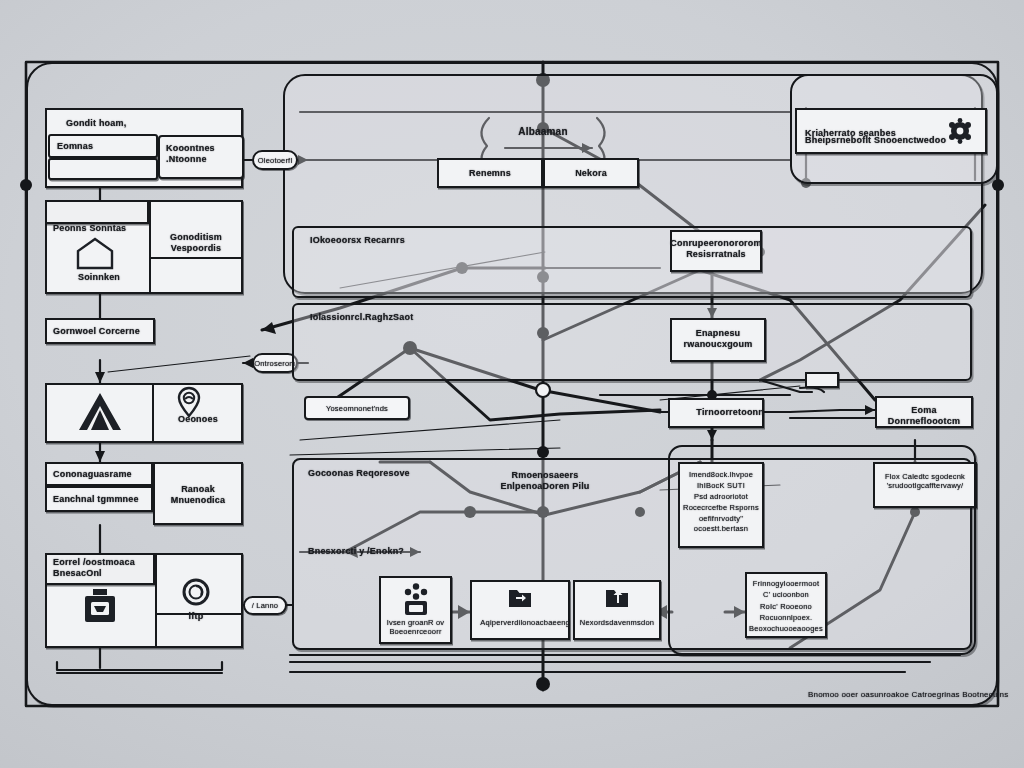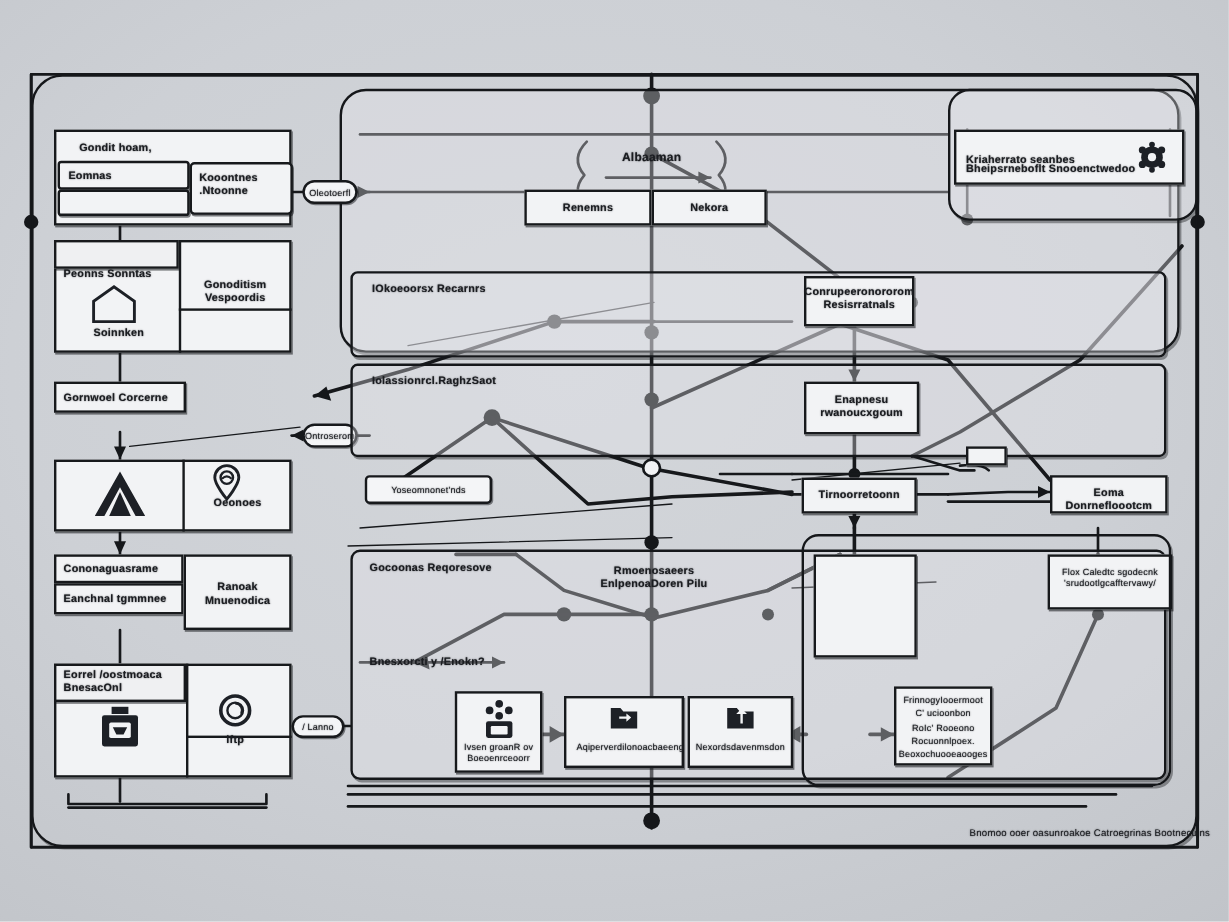--- a/index.html
+++ b/index.html
@@ -361,26 +361,32 @@
   <div class="txt c" style="left:670px;top:238px;width:92px;">Conrupeeronororom
 Resisrratnals</div>
 
   <div class="box" style="left:670px;top:318px;width:96px;height:44px;"></div>
   <div class="txt c" style="left:670px;top:328px;width:96px;">Enapnesu
 rwanoucxgoum</div>
 
   <div class="box" style="left:805px;top:372px;width:34px;height:16px;"></div>
 
   <div class="box" style="left:668px;top:398px;width:96px;height:30px;"></div>
-  <div class="txt c" style="left:668px;top:407px;width:96px;">Tirnoorretoonn</div>
+  <div class="txt c" style="left:668px;top:407px;width:96px;text-align:right;">Tirnoorretoonn</div>
 
   <div class="box" style="left:875px;top:396px;width:98px;height:32px;"></div>
   <div class="txt c" style="left:875px;top:405px;width:98px;">Eoma Donrnefloootcm</div>
 
   <div class="box" style="left:678px;top:462px;width:86px;height:86px;"></div>
+  <div class="txt c tiny" style="left:678px;top:470px;width:86px;line-height:1.45;">Imend8ock.lhvpoe
+IhIBocK SUTI
+Psd adrooriotot
+Rocecrcefbe Rsporns
+oefifnrvodty"
+ocoestt.bertasn</div>
 
   <div class="box" style="left:873px;top:462px;width:104px;height:46px;"></div>
   <div class="txt c tiny" style="left:873px;top:472px;width:104px;">Flox Caledtc sgodecnk
 'srudootlgcafftervawy/</div>
 
   <div class="box" style="left:745px;top:572px;width:82px;height:66px;"></div>
   <div class="txt c tiny" style="left:745px;top:578px;width:82px;line-height:1.5;">FrinnogyIooermoot
 C' ucioonbon
 RoIc' Rooeono
 Rocuonnlpoex.

